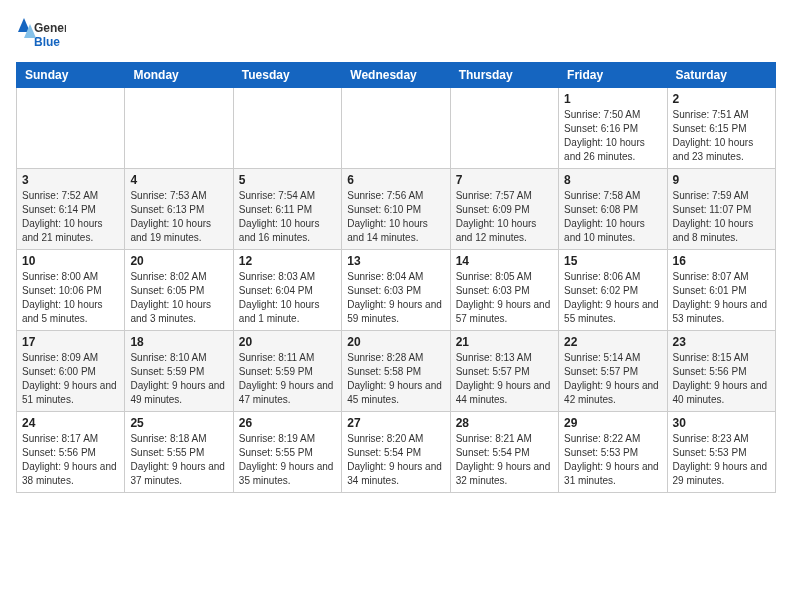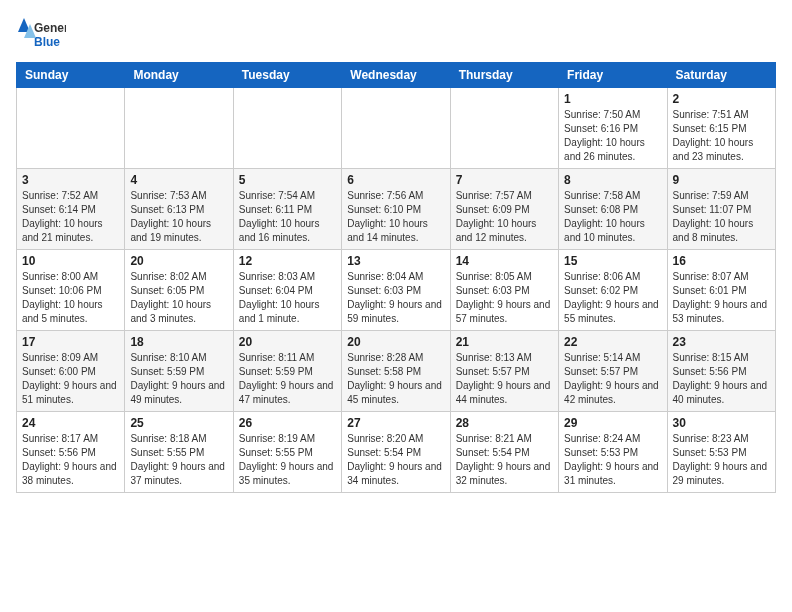--- a/index.html
+++ b/index.html
@@ -272,21 +272,21 @@
 Daylight: 9 hours and 34 minutes.</div>
         </td>
         <td>
           <span class="day-number">28</span>
           <div class="day-info">Sunrise: 8:21 AM
 Sunset: 5:54 PM
 Daylight: 9 hours and 32 minutes.</div>
         </td>
         <td>
           <span class="day-number">29</span>
-          <div class="day-info">Sunrise: 8:24 AM
+          <div class="day-info">Sunrise: 8:22 AM
 Sunset: 5:53 PM
 Daylight: 9 hours and 31 minutes.</div>
         </td>
         <td>
           <span class="day-number">30</span>
           <div class="day-info">Sunrise: 8:23 AM
 Sunset: 5:53 PM
 Daylight: 9 hours and 29 minutes.</div>
         </td>
       </tr>

